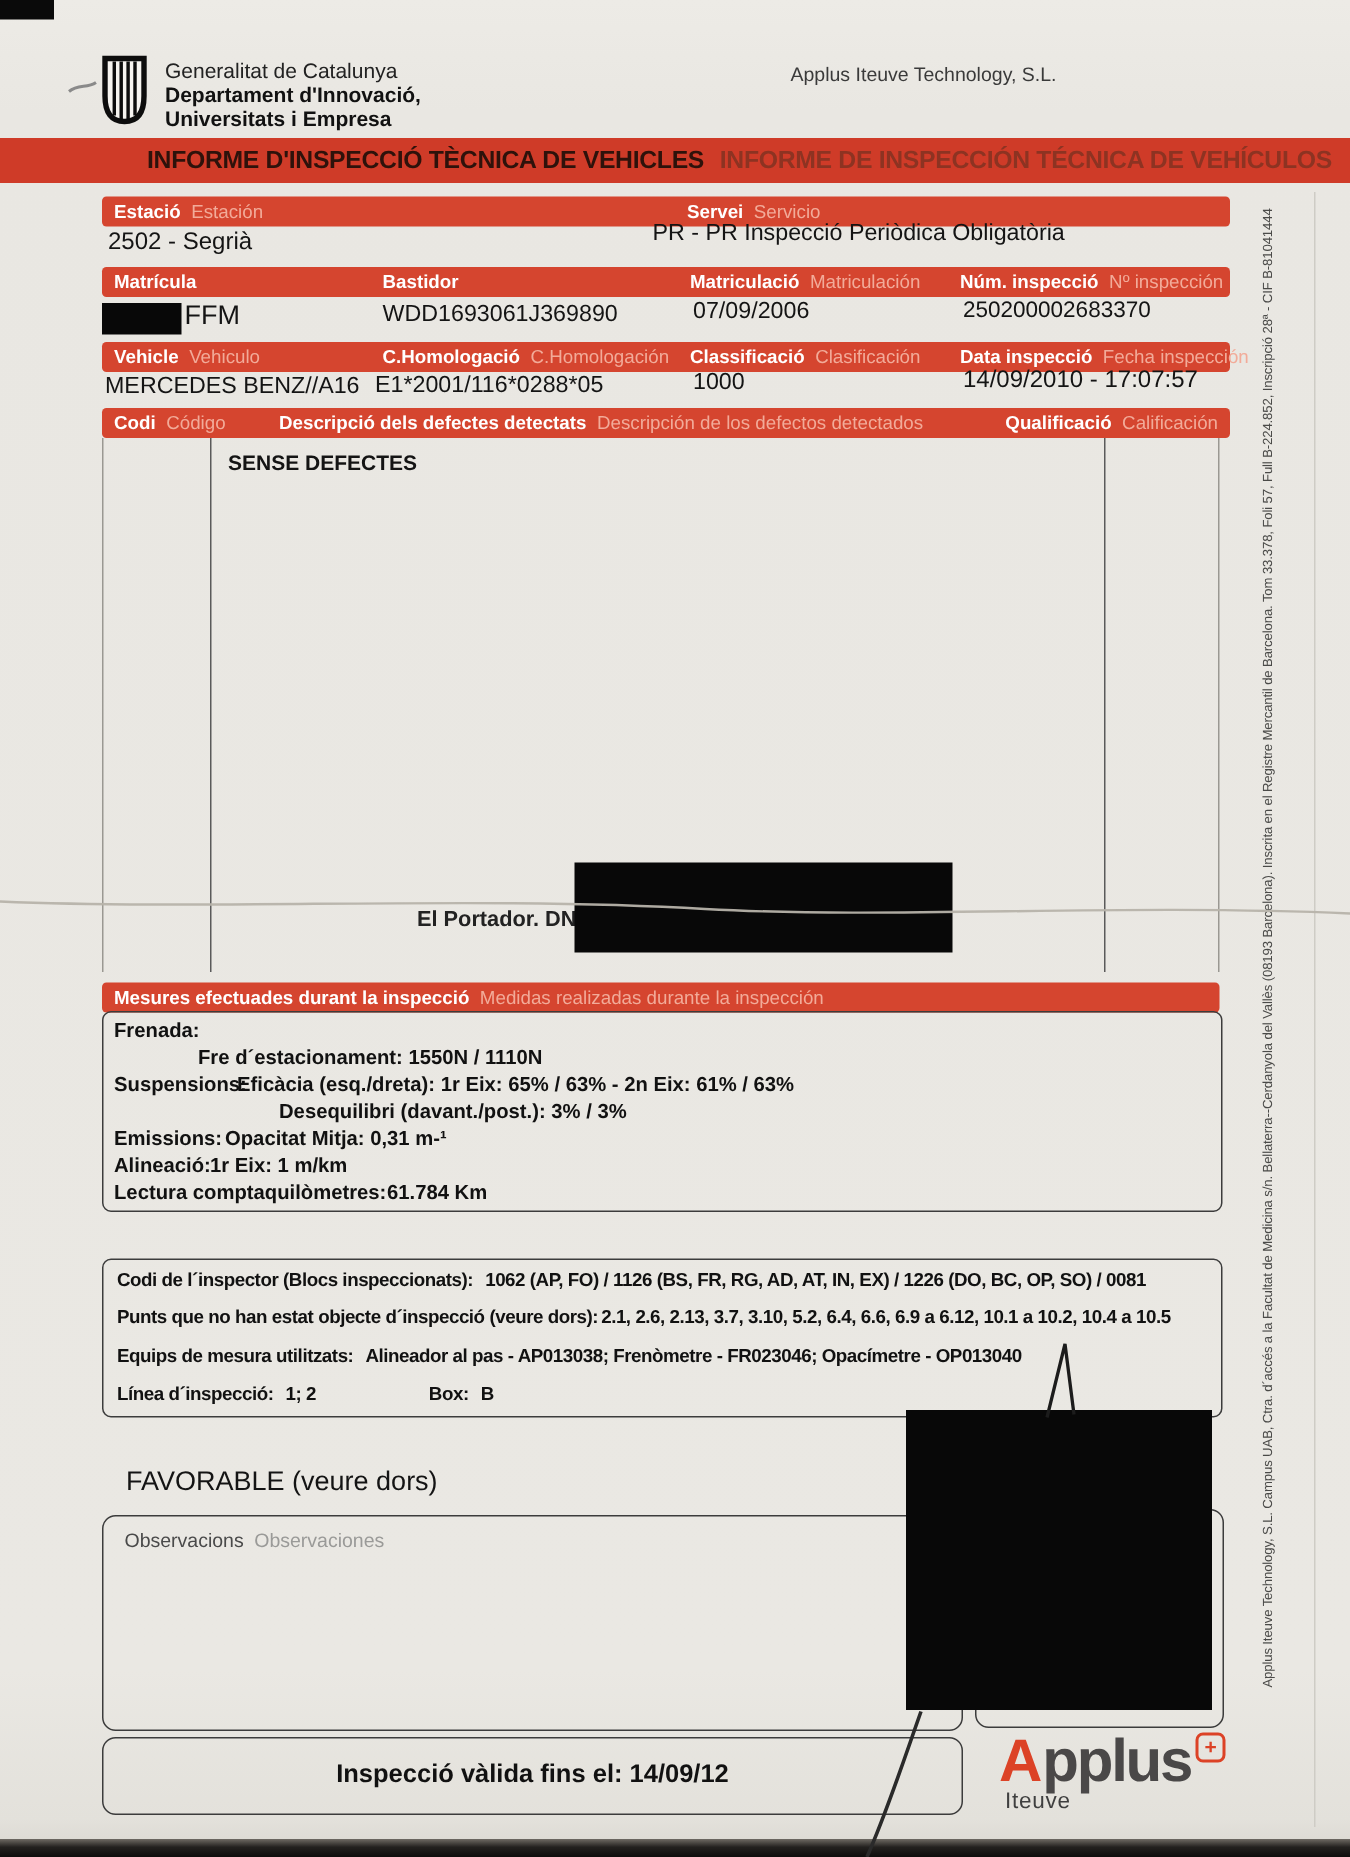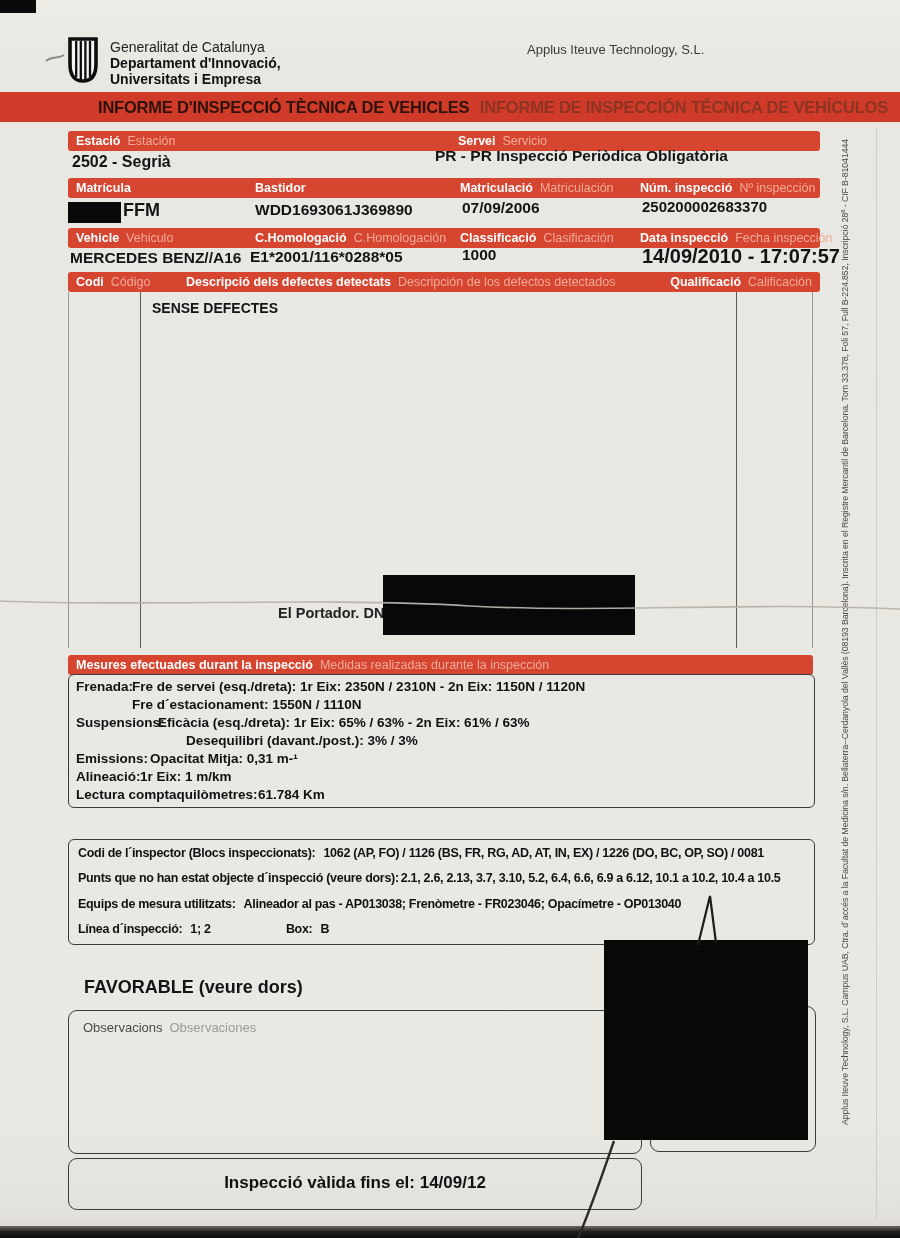--- a/index.html
+++ b/index.html
@@ -10,21 +10,21 @@
   }
   .abs{position:absolute;}
   
   .bar{position:absolute;left:68px;height:20px;background:#d5452f;border-radius:3px;font-size:12.5px;line-height:20px;}
   .bar .fld{position:absolute;top:0;white-space:nowrap;}
   .bar .ca{color:#ffffff;font-weight:bold;}
   .bar .es{color:#f2ab99;margin-left:7px;font-weight:normal;}
   .w-wide{width:752px;}
   .w-sec{width:745px;}
   
-  .val{position:absolute;font-weight:bold;color:#141414;white-space:nowrap;}
+  .val{position:absolute;font-weight:normal;color:#141414;white-space:nowrap;}
   
   .tband{position:absolute;left:0;top:92px;width:900px;height:30px;background:#cf3b28;line-height:30px;white-space:nowrap;padding-left:98px;box-sizing:border-box;}
   .t-ca{font-size:16.5px;font-weight:bold;color:#2e120b;letter-spacing:-0.2px;}
   .t-es{font-size:16.5px;font-weight:600;color:#8d3322;letter-spacing:-0.2px;margin-left:6px;}
   
   .obox{position:absolute;border:1.5px solid #3c3c3c;border-radius:9px;background:transparent;}
   .vline{position:absolute;width:1px;background:#5a5a5a;}
   .redact{position:absolute;background:#080808;}
   
   .mlab{position:absolute;font-weight:bold;font-size:13.5px;white-space:nowrap;color:#111;}
@@ -114,21 +114,21 @@
     <span class="fld" style="left:187px;">
       <span class="ca">C.Homologació</span><span class="es">C.Homologación</span></span>
     <span class="fld" style="left:392px;">
       <span class="ca">Classificació</span><span class="es">Clasificación</span></span>
     <span class="fld" style="left:572px;">
       <span class="ca">Data inspecció</span><span class="es">Fecha inspección</span></span>
   </div>
   <div class="val" style="left:70px;top:249px;font-size:15.5px;">MERCEDES BENZ//A16</div>
   <div class="val" style="left:250px;top:248px;font-size:15.5px;">E1*2001/116*0288*05</div>
   <div class="val" style="left:462px;top:246px;font-size:15.5px;">1000</div>
-  <div class="val" style="left:642px;top:245px;font-size:20px;">14/09/2010 - 17:07:57</div>
+  <div class="val" style="left:642px;top:245px;font-size:16px;">14/09/2010 - 17:07:57</div>
 
   <div class="bar w-wide" style="top:272px;">
     <span class="fld" style="left:8px;">
       <span class="ca">Codi</span><span class="es">Código</span></span>
     <span class="fld" style="left:118px;">
       <span class="ca">Descripció dels defectes detectats</span><span class="es">Descripción de los defectos detectados</span></span>
     <span class="fld" style="left:auto;right:8px;">
       <span class="ca">Qualificació</span><span class="es">Calificación</span></span>
   </div>
   <div class="vline" style="left:68px;top:292px;height:356px;background:#9a9892;"></div>
@@ -138,21 +138,20 @@
   <div class="val" style="left:152px;top:300px;font-size:14px;font-weight:600;">SENSE DEFECTES</div>
   <div class="val" style="left:278px;top:605px;font-size:14.5px;font-weight:600;color:#222;">El Portador. DNI: </div>
   <div class="redact" style="left:383px;top:575px;width:252px;height:60px;"></div>
 
   <div class="bar w-sec" style="top:655px;">
     <span class="fld" style="left:8px;">
       <span class="ca">Mesures efectuades durant la inspecció</span><span class="es">Medidas realizadas durante la inspección</span></span>
   </div>
   <div class="obox" style="left:68px;top:674px;width:745px;height:132px;border-radius:6px;border-width:1.3px;"></div>
   <span class="mlab" style="left:76px;top:679px;">Frenada:</span>
-  <span class="mval" style="left:132px;top:679px;">Fre de servei (esq./dreta): 1r Eix: 2350N / 2310N - 2n Eix: 1150N / 1120N</span>
   <span class="mval" style="left:132px;top:697px;">Fre d´estacionament:  1550N / 1110N</span>
   <span class="mlab" style="left:76px;top:715px;">Suspensions:</span>
   <span class="mval" style="left:158px;top:715px;">Eficàcia (esq./dreta): 1r Eix: 65% / 63% - 2n Eix: 61% / 63%</span>
   <span class="mval" style="left:186px;top:733px;">Desequilibri (davant./post.): 3% / 3%</span>
   <span class="mlab" style="left:76px;top:751px;">Emissions:</span>
   <span class="mval" style="left:150px;top:751px;">Opacitat Mitja: 0,31 m-¹</span>
   <span class="mlab" style="left:76px;top:769px;">Alineació:</span>
   <span class="mval" style="left:140px;top:769px;">1r Eix: 1 m/km</span>
   <span class="mlab" style="left:76px;top:787px;">Lectura comptaquilòmetres:</span>
   <span class="mval" style="left:258px;top:787px;">61.784 Km</span>
@@ -175,20 +174,24 @@
     <div style="position:absolute;left:14px;top:7px;white-space:nowrap;">
       <span class="obs-ca">Observacions</span><span class="obs-es">Observaciones</span>
     </div>
   </div>
   <div class="redact" style="left:604px;top:940px;width:204px;height:200px;"></div>
 
   <div class="obox" style="left:68px;top:1158px;width:572px;height:50px;">
     <div class="vtext">Inspecció vàlida fins el: 14/09/12</div>
   </div>
 
+  <div class="logo">
+    <span class="la">A</span><span class="lr">pplus</span><span class="lplus"><span>+</span></span>
+    <div class="lsub">Iteuve</div>
+  </div>
 
   <div class="edge">Applus Iteuve Technology, S.L. Campus UAB, Ctra. d´accés a la Facultat de Medicina s/n. Bellaterra--Cerdanyola del Vallès (08193 Barcelona). Inscrita en el Registre Mercantil de Barcelona. Tom 33.378, Foli 57, Full B-224.852, Inscripció 28ª - CIF B-81041444</div>
 
   <div class="bstrip"></div>
 
   <svg class="artifacts" width="900" height="1238">
     <path d="M0,601 C140,607 320,597 470,606 C600,613 740,602 900,609" stroke="#b7b3aa" stroke-width="1.6" fill="none" opacity="0.95"></path>
     <path d="M46,61 C52,56 58,59 64,55" stroke="#8a8a8a" stroke-width="2" fill="none"></path>
     <path d="M698,945 L710,896 L716,943" stroke="#1c1c1c" stroke-width="2.2" fill="none"></path>
     <path d="M614,1141 C603,1172 592,1206 578,1238" stroke="#2a2a2a" stroke-width="2.4" fill="none"></path>

